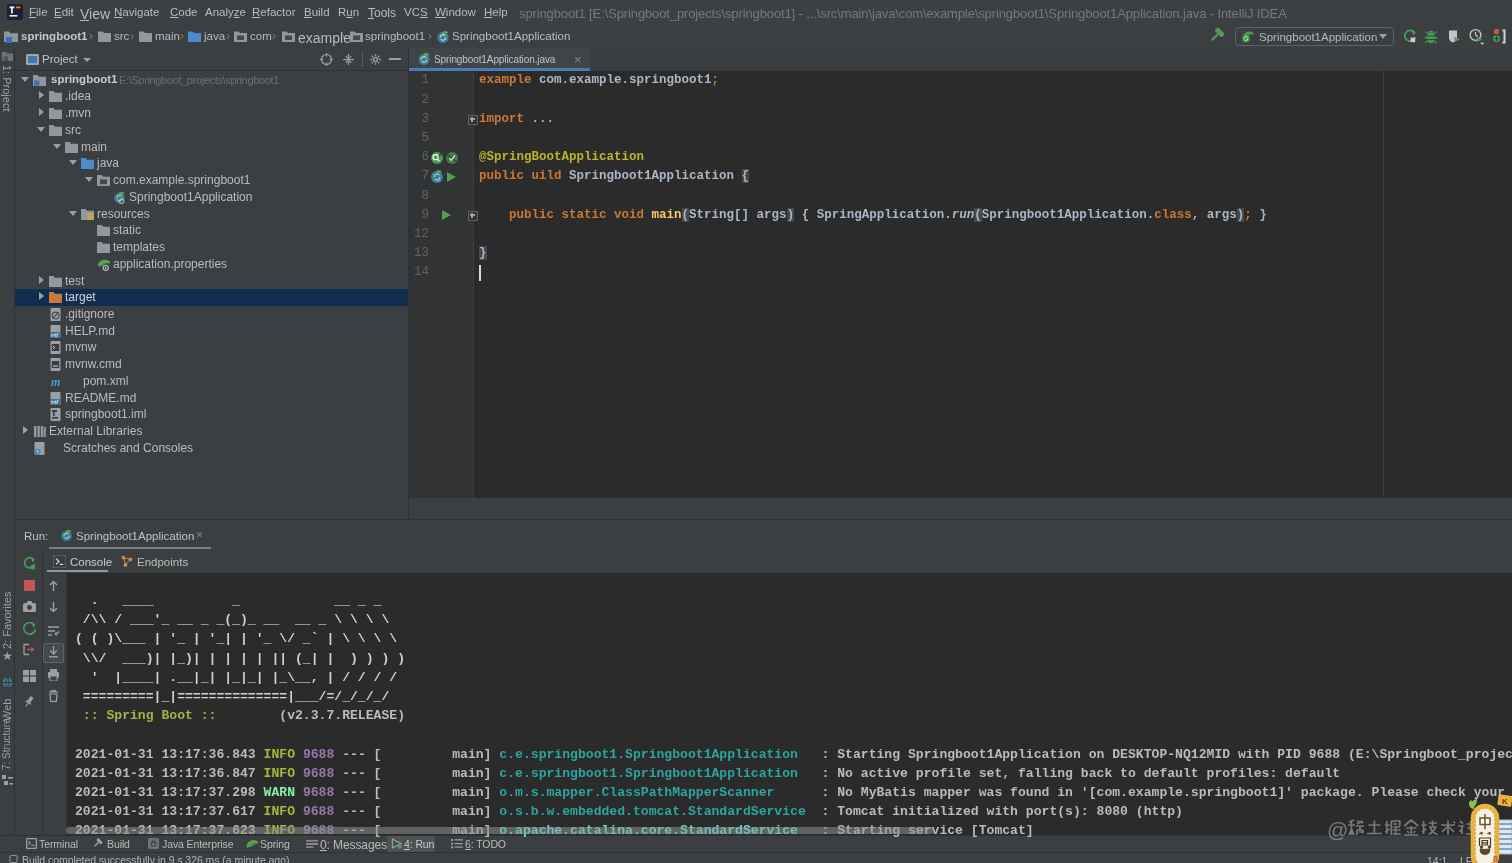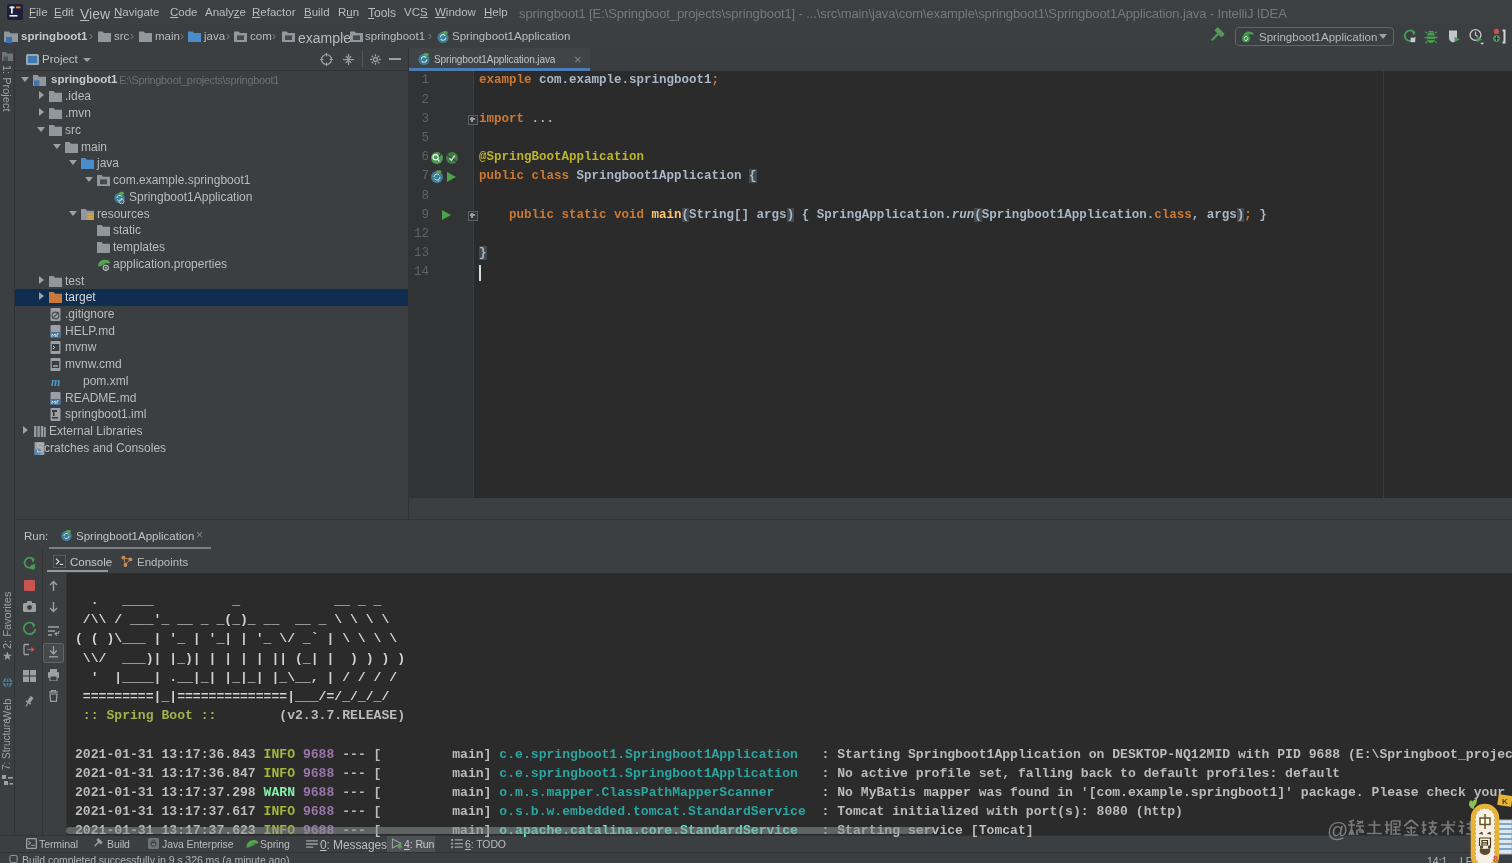--- a/index.html
+++ b/index.html
@@ -320,21 +320,21 @@
         <rect x="7.8" y="1" width="2.4" height="11"></rect>
         <rect x="10.8" y="2" width="2" height="10"></rect>
       </g>
     </svg>
 <div class="t" style="left:49px;top:424.0px">External Libraries</div>
 <svg class="a" style="left:33px;top:441.8px" width="13" height="13" viewBox="0 0 13 13">
       <rect x="1.5" y="0" width="10" height="13" rx="1" fill="#9aa0a5"></rect>
       <circle cx="4.5" cy="10" r="3.2" fill="#4e86b8"></circle>
       <path d="M4.5 8.2v1.8l1.3.9" stroke="#e8ebee" stroke-width=".9" fill="none"></path>
     </svg>
-<div class="t" style="left:36px;top:440.8px">Scratches and Consoles</div>
+<div class="t" style="left:63px;top:440.8px">Scratches and Consoles</div>
 
 <div class="a" style="left:409px;top:48px;width:181px;height:20px;background:#414447;"></div>
 <div class="a" style="left:409px;top:68px;width:181px;height:3px;background:#4a7cb5;"></div>
 <svg class="a" style="left:417px;top:52px" width="14" height="14" viewBox="0 0 15 15">
   <circle cx="7.5" cy="8" r="6" fill="#3e7e94"></circle>
   <path d="M4.5 8a3 3 0 0 1 5.4-1.8M10.5 8a3 3 0 0 1-5.4 1.8" stroke="#cfe3ea" stroke-width="1.1" fill="none"></path>
   <path fill="#57A64A" d="M6.5 2.8c1-2 4.5-2.2 6.3-.6-.4 1.8-2.6 3-4.5 2.4z"></path>
 </svg>
 <div class="t" style="left:434px;top:54px;color:#c0c3c5;font-size:10px;letter-spacing:-0.1px">Springboot1Application.java</div>
 <div class="t" style="left:574px;top:52px;color:#80868a;font-size:13px">×</div>
@@ -376,21 +376,21 @@
 <div class="a" style="left:471.4px;top:116.5px;width:1.2px;height:5px;background:#9da0a2;"></div>
 <div class="a" style="left:468px;top:211px;width:8px;height:8px;background:#313335;border:1px solid #5e6163;"></div>
 <div class="a" style="left:469.5px;top:214.4px;width:5px;height:1.2px;background:#9da0a2;"></div>
 <div class="a" style="left:471.4px;top:212.5px;width:1.2px;height:5px;background:#9da0a2;"></div>
 
 <div class="a mono" id="code" style="left:479px;top:71.4px;font-size:12.5px;line-height:19.2px;color:#a9b7c6;white-space:pre;font-weight:bold"><span style="color:#cc7832">example</span> com.example.springboot1<span style="color:#cc7832">;</span>
 
 <span style="color:#cc7832">import</span> ...
 
 <span style="color:#bbb529">@SpringBootApplication</span>
-<span style="color:#cc7832">public class</span> Springboot1Application <span style="background:#43494d">{</span>
+<span style="color:#cc7832">public uild</span> Springboot1Application <span style="background:#43494d">{</span>
 
     <span style="color:#cc7832">public static void</span> <span style="color:#ffc66d">main</span><span style="background:#43494d">(</span>String[] args<span style="background:#43494d">)</span> { SpringApplication.<i>run</i><span style="background:#43494d">(</span>Springboot1Application.<span style="color:#cc7832">class</span>, args<span style="background:#43494d">)</span><span style="color:#cc7832">;</span> }
 
 <span style="background:#43494d">}</span>
 </div>
 <div class="a" style="left:479px;top:265px;width:1.6px;height:16px;background:#d8dbde;"></div>
 
 <div class="t" style="left:24px;top:530px;color:#c0c3c5;font-size:11.5px">Run:</div>
 <svg class="a" style="left:60px;top:529px" width="13" height="13" viewBox="0 0 15 15">
   <circle cx="7.5" cy="8" r="6" fill="#3e7e94"></circle>

